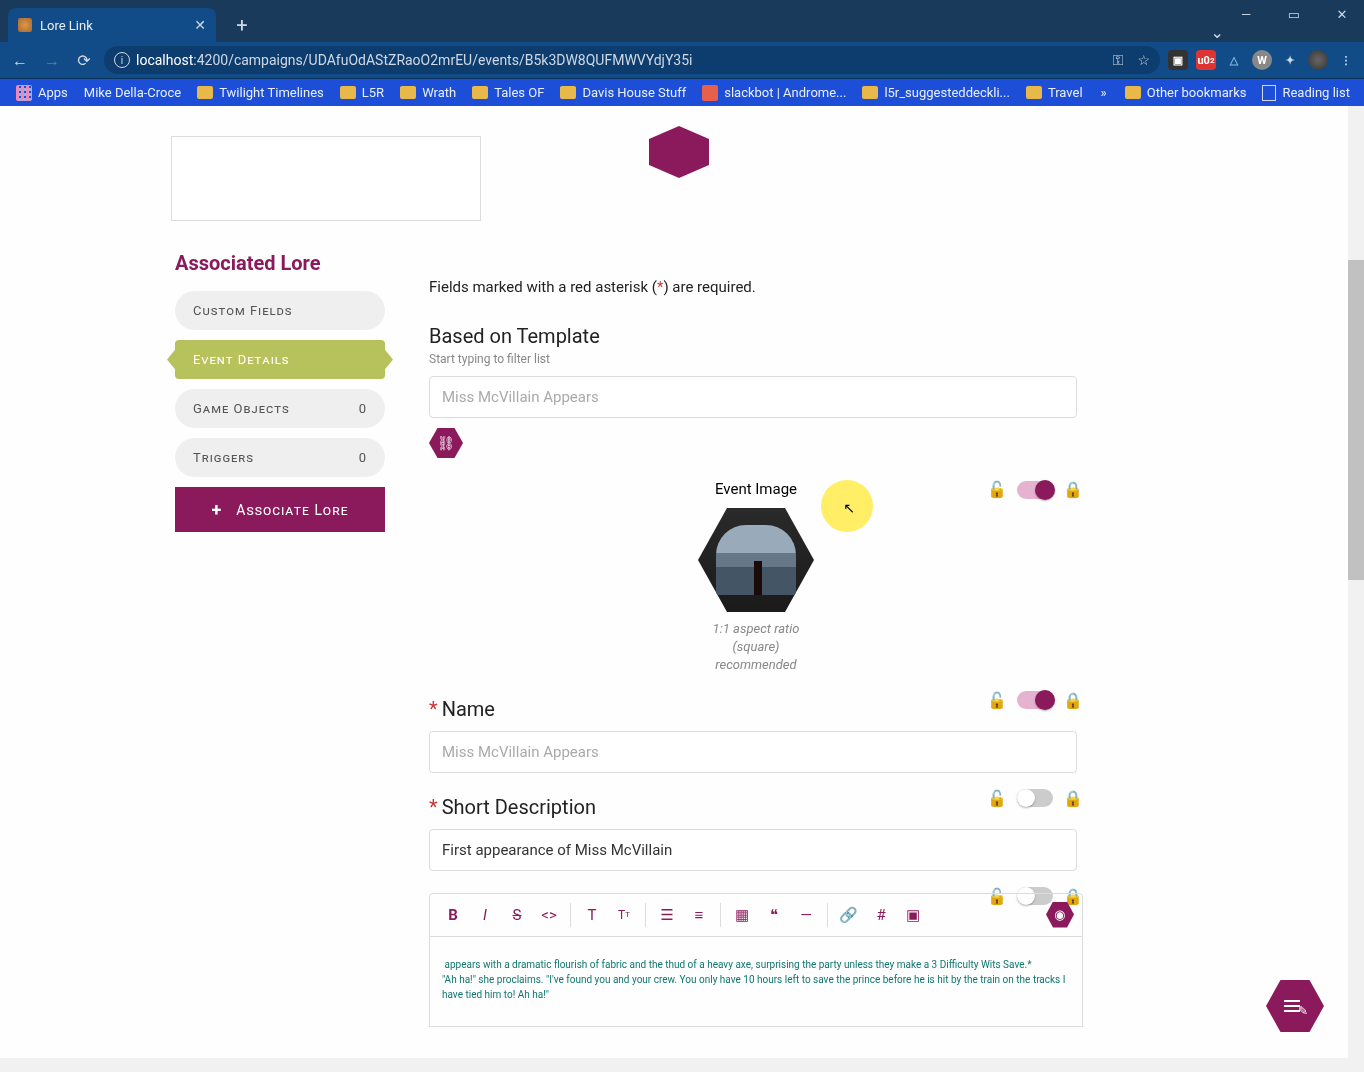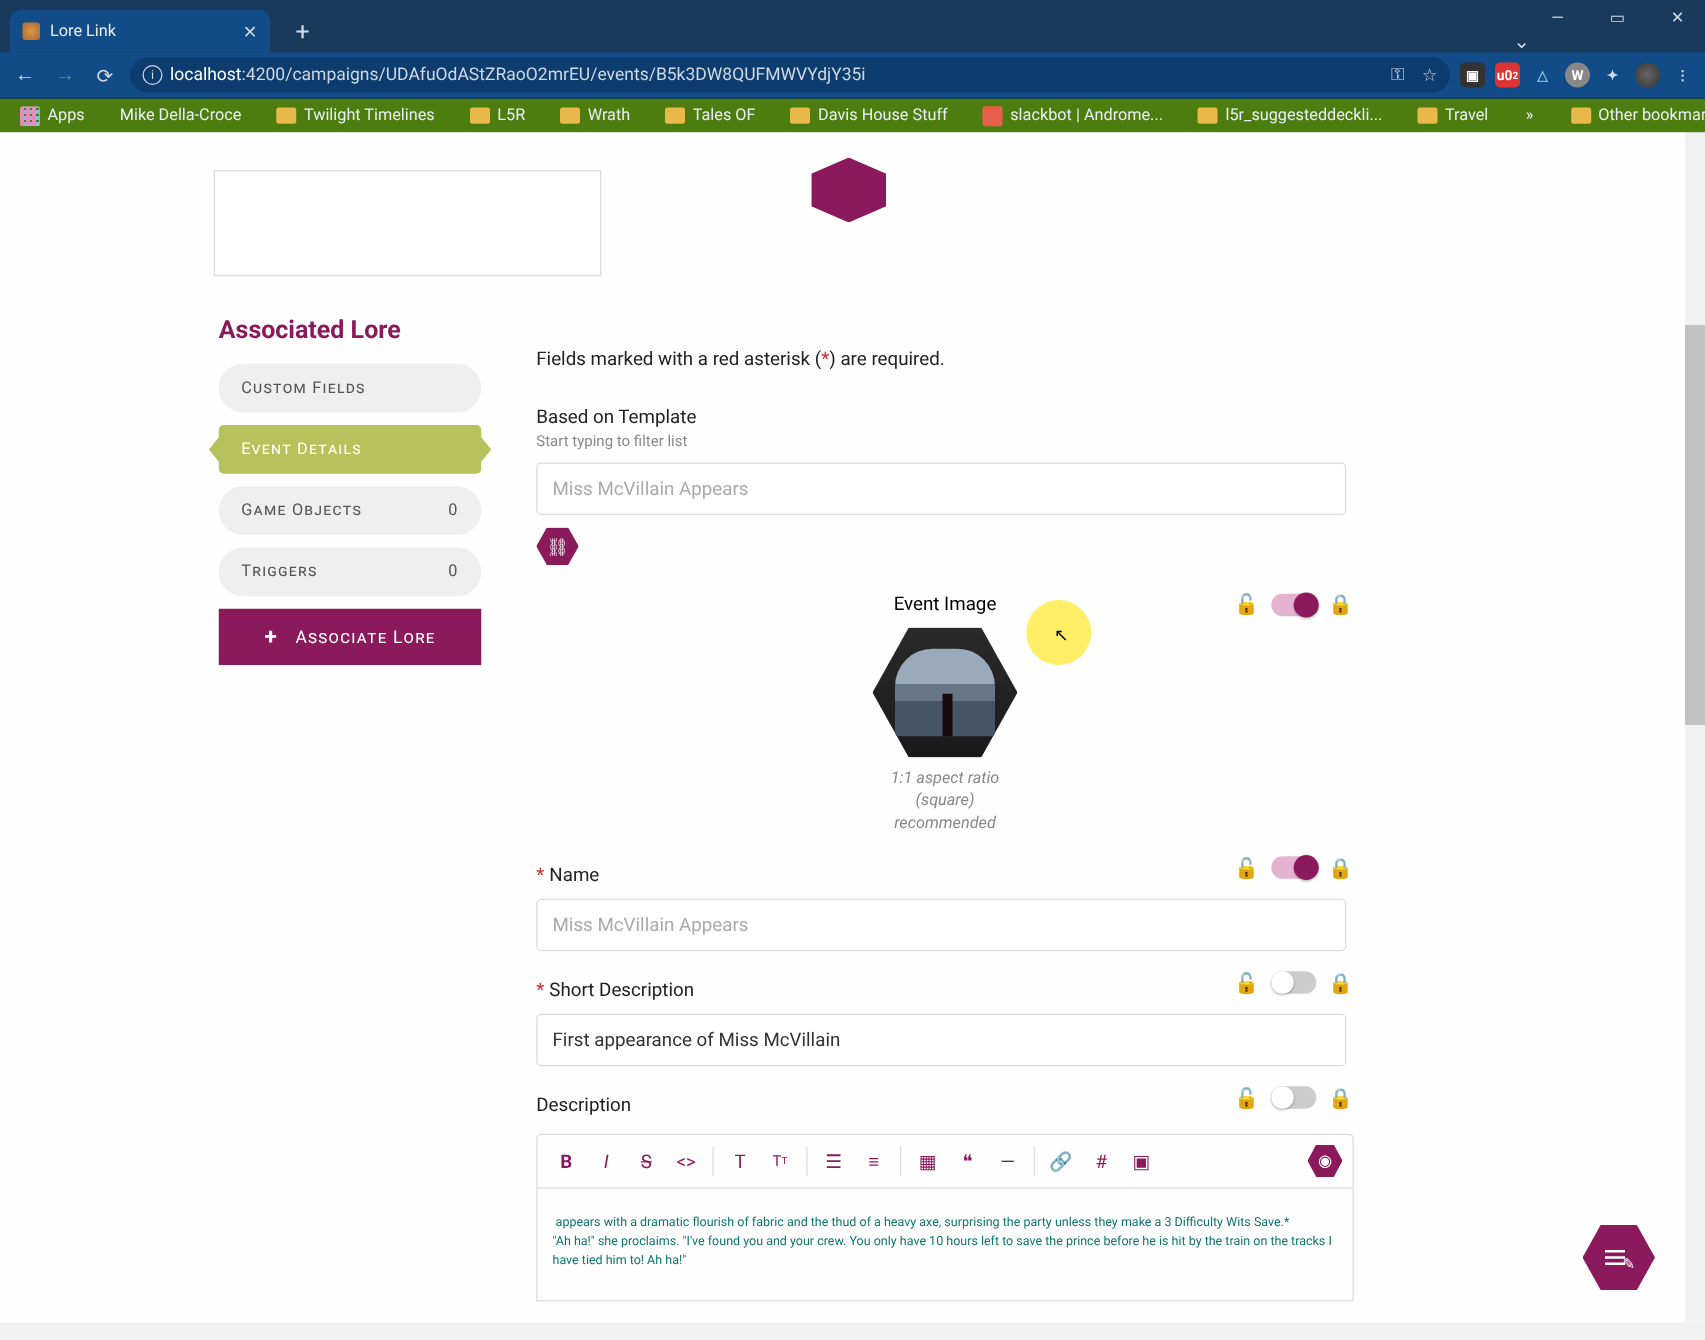--- a/index.html
+++ b/index.html
@@ -15,21 +15,21 @@
 .tab-close { margin-left: auto; font-size: 14px; color: #cfd8e3; }
 .new-tab { color: #cfd8e3; margin-left: 12px; font-size: 20px; width: 28px; height: 28px; display:flex; align-items:center; justify-content:center; margin-bottom: 3px; }
 .addr-row { background: #114b88; height: 36px; display: flex; align-items: center; padding: 0 8px; gap: 8px; }
 .nav-btn { color: #cfd8e3; font-size: 16px; width: 24px; text-align: center; }
 .nav-btn.disabled { color: #6b7c8f; }
 .addr-bar { flex: 1; background: #0d3d6e; border-radius: 16px; height: 28px; display: flex; align-items: center; padding: 0 10px; color: #cfd8e3; font-size: 14px; gap: 6px; }
 .addr-info { width: 16px; height: 16px; border: 1.5px solid #cfd8e3; border-radius: 50%; font-size: 10px; display:flex;align-items:center;justify-content:center; }
 .addr-host { color: #fff; }
 .addr-right { display:flex; gap: 14px; align-items:center; color: #cfd8e3; }
 .ext-icon { width: 20px; height: 20px; display:flex;align-items:center;justify-content:center; border-radius:4px; font-size:11px; font-weight:bold; }
-.bookmarks-row { background: #4d7c0f; height: 28px; display: flex; align-items: center; padding: 0 8px; gap: 12px; font-size: 13px; color: #e8eef5; border-top: 1px solid #0a3358; }
+.bookmarks-row { background: #1d4ed8; height: 28px; display: flex; align-items: center; padding: 0 8px; gap: 0; font-size: 13px; color: #e8eef5; border-top: 1px solid #0a3358; }
 .bmk { display: flex; align-items: center; gap: 6px; padding: 2px 8px; white-space: nowrap; }
 .bmk-folder { width: 16px; height: 13px; background: #e8b84a; border-radius: 2px; }
 .apps-icon { width:16px; height:16px; background: repeating-linear-gradient(90deg,#e8b,#e8b 3px,transparent 3px,transparent 5px), repeating-linear-gradient(0deg,#8be,#8be 3px,transparent 3px,transparent 5px); border-radius:2px; }
 .bmk-chev { margin-left:auto; padding: 0 10px; }
 
 
 .app-nav { background: #fff; height: 36px; border-bottom: 1px solid #e5e5e5; display: flex; align-items: center; padding: 0 18px; gap: 20px; font-size: 15px; color: #1a7a7a; }
 .app-nav a { color: #1a7a7a; }
 .app-nav-right { margin-left: auto; display:flex; gap:10px; align-items:center; }
 .hex-btn { width: 24px; height: 24px; clip-path: polygon(50% 0, 95% 25%, 95% 75%, 50% 100%, 5% 75%, 5% 25%); background: #8b1a5c; color:#fff; display:flex;align-items:center;justify-content:center; font-size:14px; }
@@ -51,21 +51,21 @@
 .side-tab.active::before, .side-tab.active::after { content:''; position:absolute; width:16px; height:100%; top:0; background:#b8c25c; }
 .side-tab.active::before { left:-8px; clip-path: polygon(100% 0, 100% 100%, 0 50%); }
 .side-tab.active::after { right:-8px; clip-path: polygon(0 0, 100% 50%, 0 100%); }
 .assoc-btn { background: #8b1a5c; color:#fff; display:flex; align-items:center; justify-content:center; gap:14px; padding: 12px 0; margin-top:6px; font-variant:small-caps; letter-spacing:1px; font-size:14px; }
 
 
 .main { margin-left: 44px; width: 654px; padding-top: 30px; position: relative; }
 .hex-plain-top { position:absolute; top:-10px; left:220px; width:60px; height:52px; background:#8b1a5c; clip-path: polygon(50% 0, 100% 25%, 100% 75%, 50% 100%, 0 75%, 0 25%); transform: rotate(0deg); }
 .helptxt { font-size: 15px; color: #222; margin-top: 112px; }
 .red { color: #c33; }
-.lbl { font-size: 15px; color: #222; margin-top: 28px; }
+.lbl { font-size: 20px; color: #222; margin-top: 28px; }
 .hint { font-size: 12px; color: #888; margin-top: 4px; }
 .input { width: 648px; border: 1px solid #dcdcdc; border-radius: 4px; padding: 11px 12px; font-size: 15px; color: #333; margin-top: 10px; background:#fff; }
 .input.placeholder { color: #aaa; }
 .hex-unlink { width: 34px; height: 30px; background:#8b1a5c; clip-path: polygon(25% 0,75% 0,100% 50%,75% 100%,25% 100%,0 50%); display:flex;align-items:center;justify-content:center;color:#fff; margin-top: 10px; font-size:14px; }
 .lockrow { position: absolute; right: 0; display:flex; align-items:center; gap:10px; }
 .lock-ic { color:#8a9a3a; font-size:16px; }
 .lock-ic.grey { color:#888; }
 .toggle { width: 36px; height: 18px; background:#ccc; border-radius:10px; position:relative; }
 .toggle .knob { width:18px; height:18px; background:#fff; border-radius:50%; position:absolute; left:0; top:0; box-shadow:0 1px 2px rgba(0,0,0,0.3); }
 .toggle.on { background:#e5b3d0; }
@@ -280,21 +280,20 @@
       </div>
 
       <div class="field-block">
         <div class="lockrow" style="top:-6px;">
           <span class="lock-ic">🔓</span>
           <div class="toggle">
               <div class="knob"></div>
             </div>
           <span class="lock-ic grey">🔒</span>
         </div>
-        <div class="lbl" style="margin-top:10px;">Description</div>
         <div class="rte-toolbar">
           <span class="rte-btn">
               <b>B</b>
             </span>
           <span class="rte-btn">
               <i>I</i>
             </span>
           <span class="rte-btn">
               <s>S</s>
             </span>

